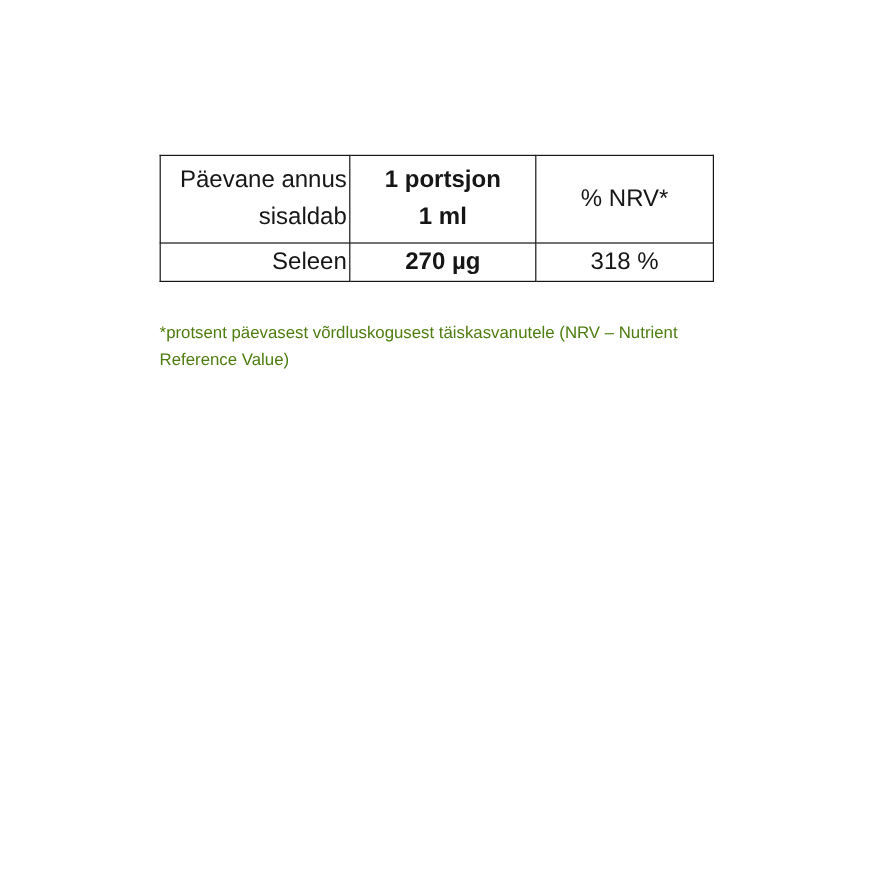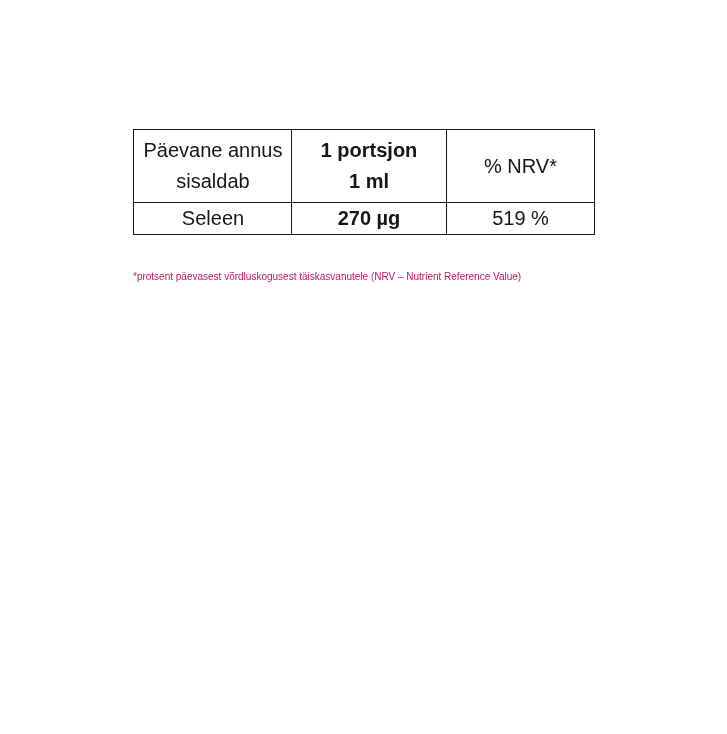--- a/index.html
+++ b/index.html
@@ -25,56 +25,56 @@
   .nutri-table th,
   .nutri-table td {
     border: 1.5px solid #161616;
     font-weight: 400;
     font-size: 20px;
     line-height: 31px;
     vertical-align: middle;
     padding: 0;
     background: #ffffff;
   }
-  .nutri-table .c1 { width: 152px; text-align: center; padding-left: 3px; padding-right: 2px; }
+  .nutri-table .c1 { width: 152px; text-align: right; padding-left: 3px; padding-right: 2px; }
   .nutri-table .c2 { width: 154px; text-align: center; font-weight: bold; }
   .nutri-table .c3 { width: 147px; text-align: center; margin-left: 47px; }
   .nutri-table thead tr { height: 73px; }
   .nutri-table tbody tr { height: 31px; }
   .prewrap { white-space: pre-line; }
   .footnote {
     position: absolute;
     left: 133px;
     top: 266px;
     width: 456px;
     margin: 0;
-    font-size: 10px;
+    font-size: 14px;
     line-height: 22px;
     font-weight: 400;
-    color: #be185d;
+    color: #4d7c0f;
   }
 </style>
 </head>
 <body>
 
 <div>
 
   <table class="nutri-table">
     <thead>
       <tr>
         <th class="c1">Päevane annus sisaldab</th>
         <th class="c2 prewrap">1 portsjon
 1 ml</th>
         <th class="c3">% NRV*</th>
       </tr>
     </thead>
     <tbody>
       <tr>
         <td class="c1">Seleen</td>
         <td class="c2">270 µg</td>
-        <td class="c3">519 %</td>
+        <td class="c3">318 %</td>
       </tr>
     </tbody>
   </table>
 
   <p class="footnote">*protsent päevasest võrdluskogusest täiskasvanutele (NRV – Nutrient Reference Value)</p>
 
 </div>
 
 </body></html>

